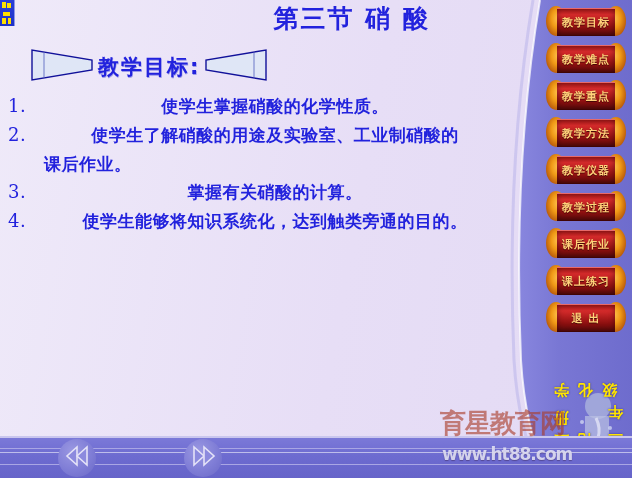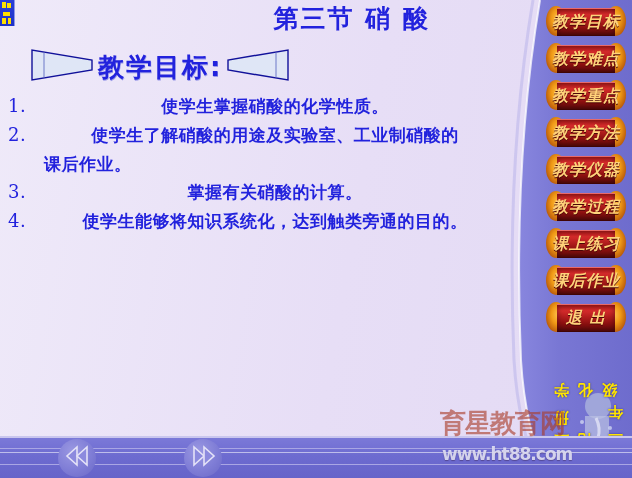--- a/index.html
+++ b/index.html
@@ -72,21 +72,21 @@
   
   .heading-row {
     position: absolute;
     left: 30px; top: 48px;
     display: flex;
     align-items: center;
     gap: 4px;
   }
   .bowtie { display:block; }
   .heading-text {
-    font-size: 26px;
+    font-size: 21px;
     font-weight: bold;
     color: #2222dd;
     letter-spacing: 2px;
     white-space: nowrap;
     text-shadow: 0.5px 0.5px 0 #9a9ae8;
   }
 
   
   .obj-list {
     position: absolute;
@@ -155,27 +155,26 @@
     width: 58px; height: 26px;
     background: linear-gradient(180deg, #b11a1a 0%, #d62b2b 22%, #8e1010 70%, #5e0a0a 100%);
     border-top: 1px solid #e86a6a;
     border-bottom: 1px solid #400404;
     display: flex;
     align-items: center;
     justify-content: center;
     box-shadow: inset 0 0 6px rgba(0,0,0,.45);
   }
   .barrel-label {
-    font-size: 16px;
+    font-size: 11px;
     font-weight: bold;
     color: #ffd27a;
     letter-spacing: 1px;
     white-space: nowrap;
     text-shadow: 0 1px 0 #4a0606;
-    font-style: italic;
   }
 
   
   .deco-yellow {
     position: absolute;
     left: 548px; top: 378px;
     width: 84px; height: 96px;
     overflow: hidden;
     pointer-events: none;
   }
@@ -376,29 +375,29 @@
       <div class="barrel-cap right"></div>
       <div class="barrel-body">
         <span class="barrel-label">教学过程</span>
       </div>
     </div>
 
     <div class="barrel-btn">
       <div class="barrel-cap left"></div>
       <div class="barrel-cap right"></div>
       <div class="barrel-body">
+        <span class="barrel-label">课后作业</span>
+      </div>
+    </div>
+
+    <div class="barrel-btn">
+      <div class="barrel-cap left"></div>
+      <div class="barrel-cap right"></div>
+      <div class="barrel-body">
         <span class="barrel-label">课上练习</span>
-      </div>
-    </div>
-
-    <div class="barrel-btn">
-      <div class="barrel-cap left"></div>
-      <div class="barrel-cap right"></div>
-      <div class="barrel-body">
-        <span class="barrel-label">课后作业</span>
       </div>
     </div>
 
     <div class="barrel-btn">
       <div class="barrel-cap left"></div>
       <div class="barrel-cap right"></div>
       <div class="barrel-body">
         <span class="barrel-label">退  出</span>
       </div>
     </div>

